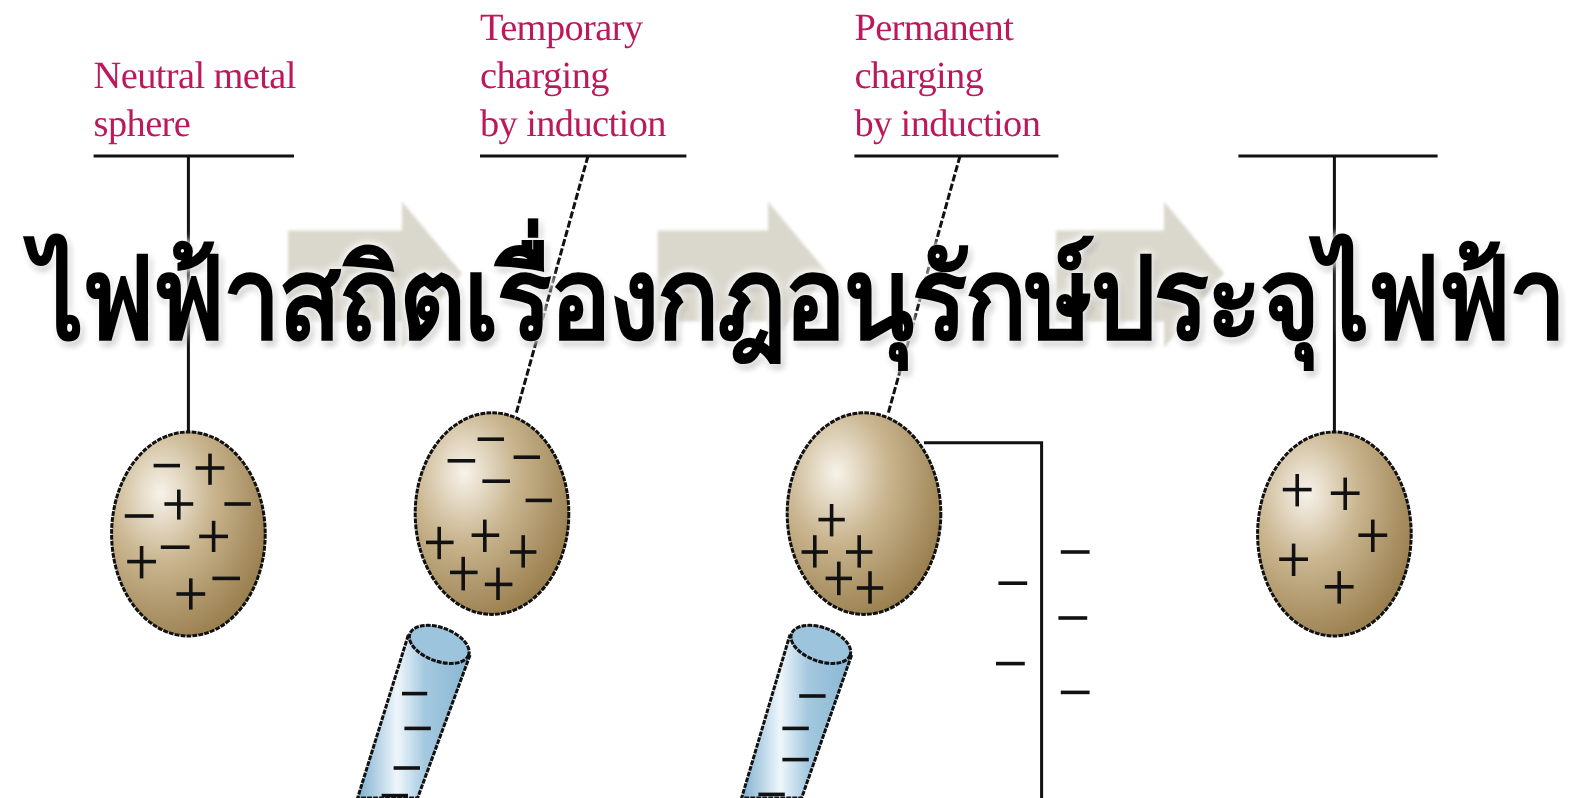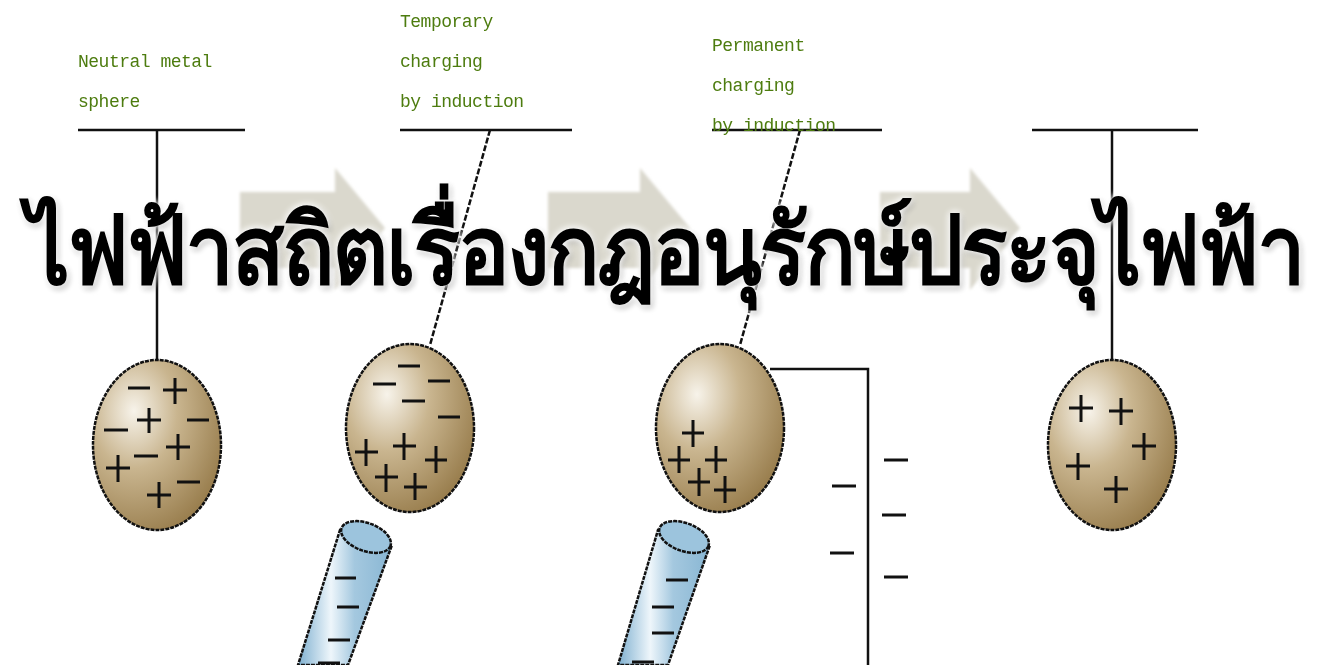--- a/index.html
+++ b/index.html
@@ -1,18 +1,18 @@
 <!DOCTYPE html>
 <html><head>
 <meta charset="utf-8">
 <style>
   html,body{margin:0;padding:0;background:#fff;}
   body{width:1330px;height:665px;overflow:hidden;position:relative;}
   #stage{position:absolute;left:0;top:0;width:1330px;height:665px;}
-  .label{position:absolute;font-family:Liberation Mono, monospace;font-size:18px;line-height:40px;color:#4d7c0f;letter-spacing:-0.5px;white-space:pre;}
+  .label{position:absolute;font-family:Liberation Serif, serif;font-size:32px;line-height:40px;color:#be185d;letter-spacing:-0.5px;white-space:pre;}
   .title{position:absolute;left:0;top:185px;width:1330px;text-align:center;font-family:"DejaVu Serif",serif;font-weight:bold;font-size:86px;line-height:130px;color:#000;text-shadow:0 0 8px #fff,0 0 6px #fff,2px 3px 6px rgba(0,0,0,0.35);letter-spacing:-2px;transform:scaleY(1.12);transform-origin:center;}
 </style>
 </head>
 <body>
 
 <div id="stage">
 <svg width="1330" height="665" viewBox="0 0 1330 665" xmlns="http://www.w3.org/2000/svg">
   <defs>
     <radialGradient id="sph" cx="0.32" cy="0.3" r="0.75">
       <stop offset="0" stop-color="#f7f3ea"></stop>
@@ -157,18 +157,18 @@
           <line x1="1116" y1="476" x2="1116" y2="503"></line>
     </g>
   </g>
 </svg>
 
   <div class="label" style="left:78px;top:42px;">Neutral metal
 sphere</div>
   <div class="label" style="left:400px;top:2px;">Temporary
 charging
 by induction</div>
-  <div class="label" style="left:712px;top:2px;margin-top:24px;">Permanent
+  <div class="label" style="left:712px;top:2px;">Permanent
 charging
 by induction</div>
 
   <div class="title">ไฟฟ้าสถิตเรื่องกฎอนุรักษ์ประจุไฟฟ้า</div>
 </div>
 
 </body></html>

